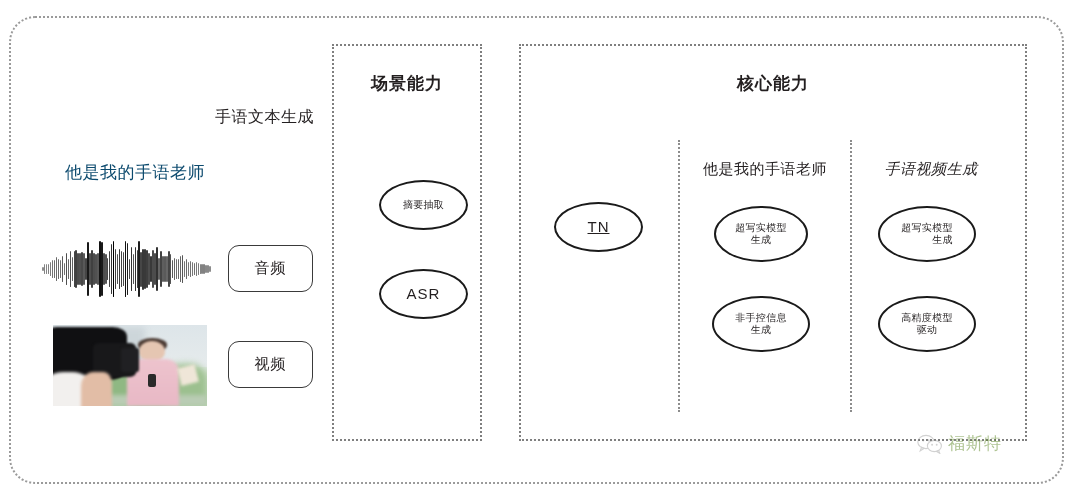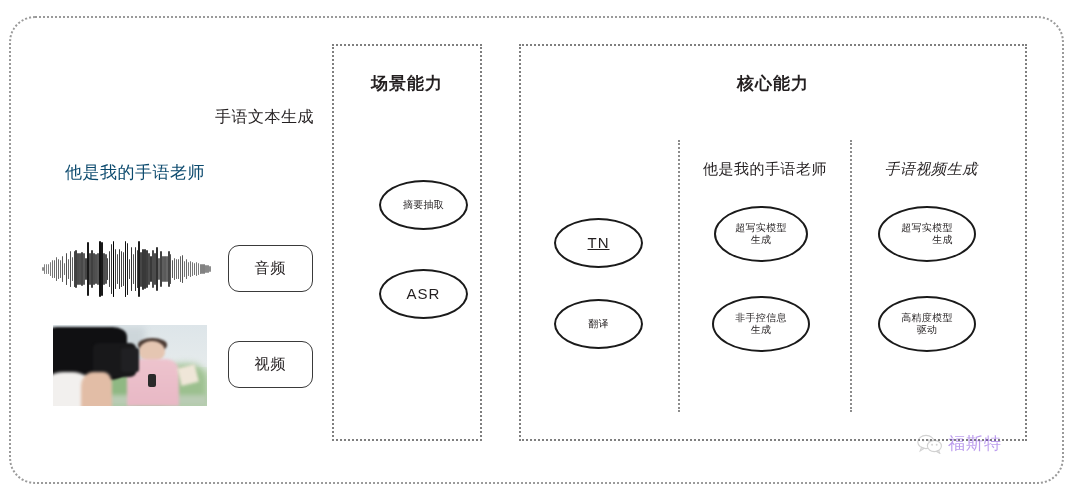--- a/index.html
+++ b/index.html
@@ -236,21 +236,21 @@
     position: absolute;
     left: 917px;
     top: 432px;
     display: flex;
     align-items: center;
     gap: 5px;
     opacity: 0.45;
   }
   #watermark .wm-text {
     font-size: 17px;
-    color: #6d28d9;
+    color: #4d7c0f;
     letter-spacing: 1px;
   }
   .wechat-icon { display: block; }
 </style>
 </head>
 <body>
 
 <div id="canvas">
 
   <div class="outer-frame"></div>
@@ -382,23 +382,22 @@
   <div class="ellipse latin" style="left:379px; top:269px; width:89px; height:50px;">ASR</div>
 
 
   <div class="group-box" id="core-box">
     <div class="group-title">核心能力</div>
     <div class="col-divider" id="divider-1"></div>
     <div class="col-divider" id="divider-2"></div>
   </div>
 
 
-  <div class="ellipse latin" style="left:554px; top:218px; width:89px; height:50px;text-decoration:underline;">TN</div>
-
-  <div class="ellipse" style="left:554px; top:299px; width:89px; height:50px;">翻译</div>
+  <div class="ellipse latin" style="left:554px; top:202px; width:89px; height:50px;text-decoration:underline;">TN</div>
+
 
   <div class="col-label" style="left:692px; top:160px; width:146px;">他是我的手语老师</div>
 
   <div class="ellipse" style="left:714px; top:206px; width:94px; height:56px;">
     <span>
       <span>超写实模型</span><br>
       <span>生成</span>
     </span>
   </div>
 

